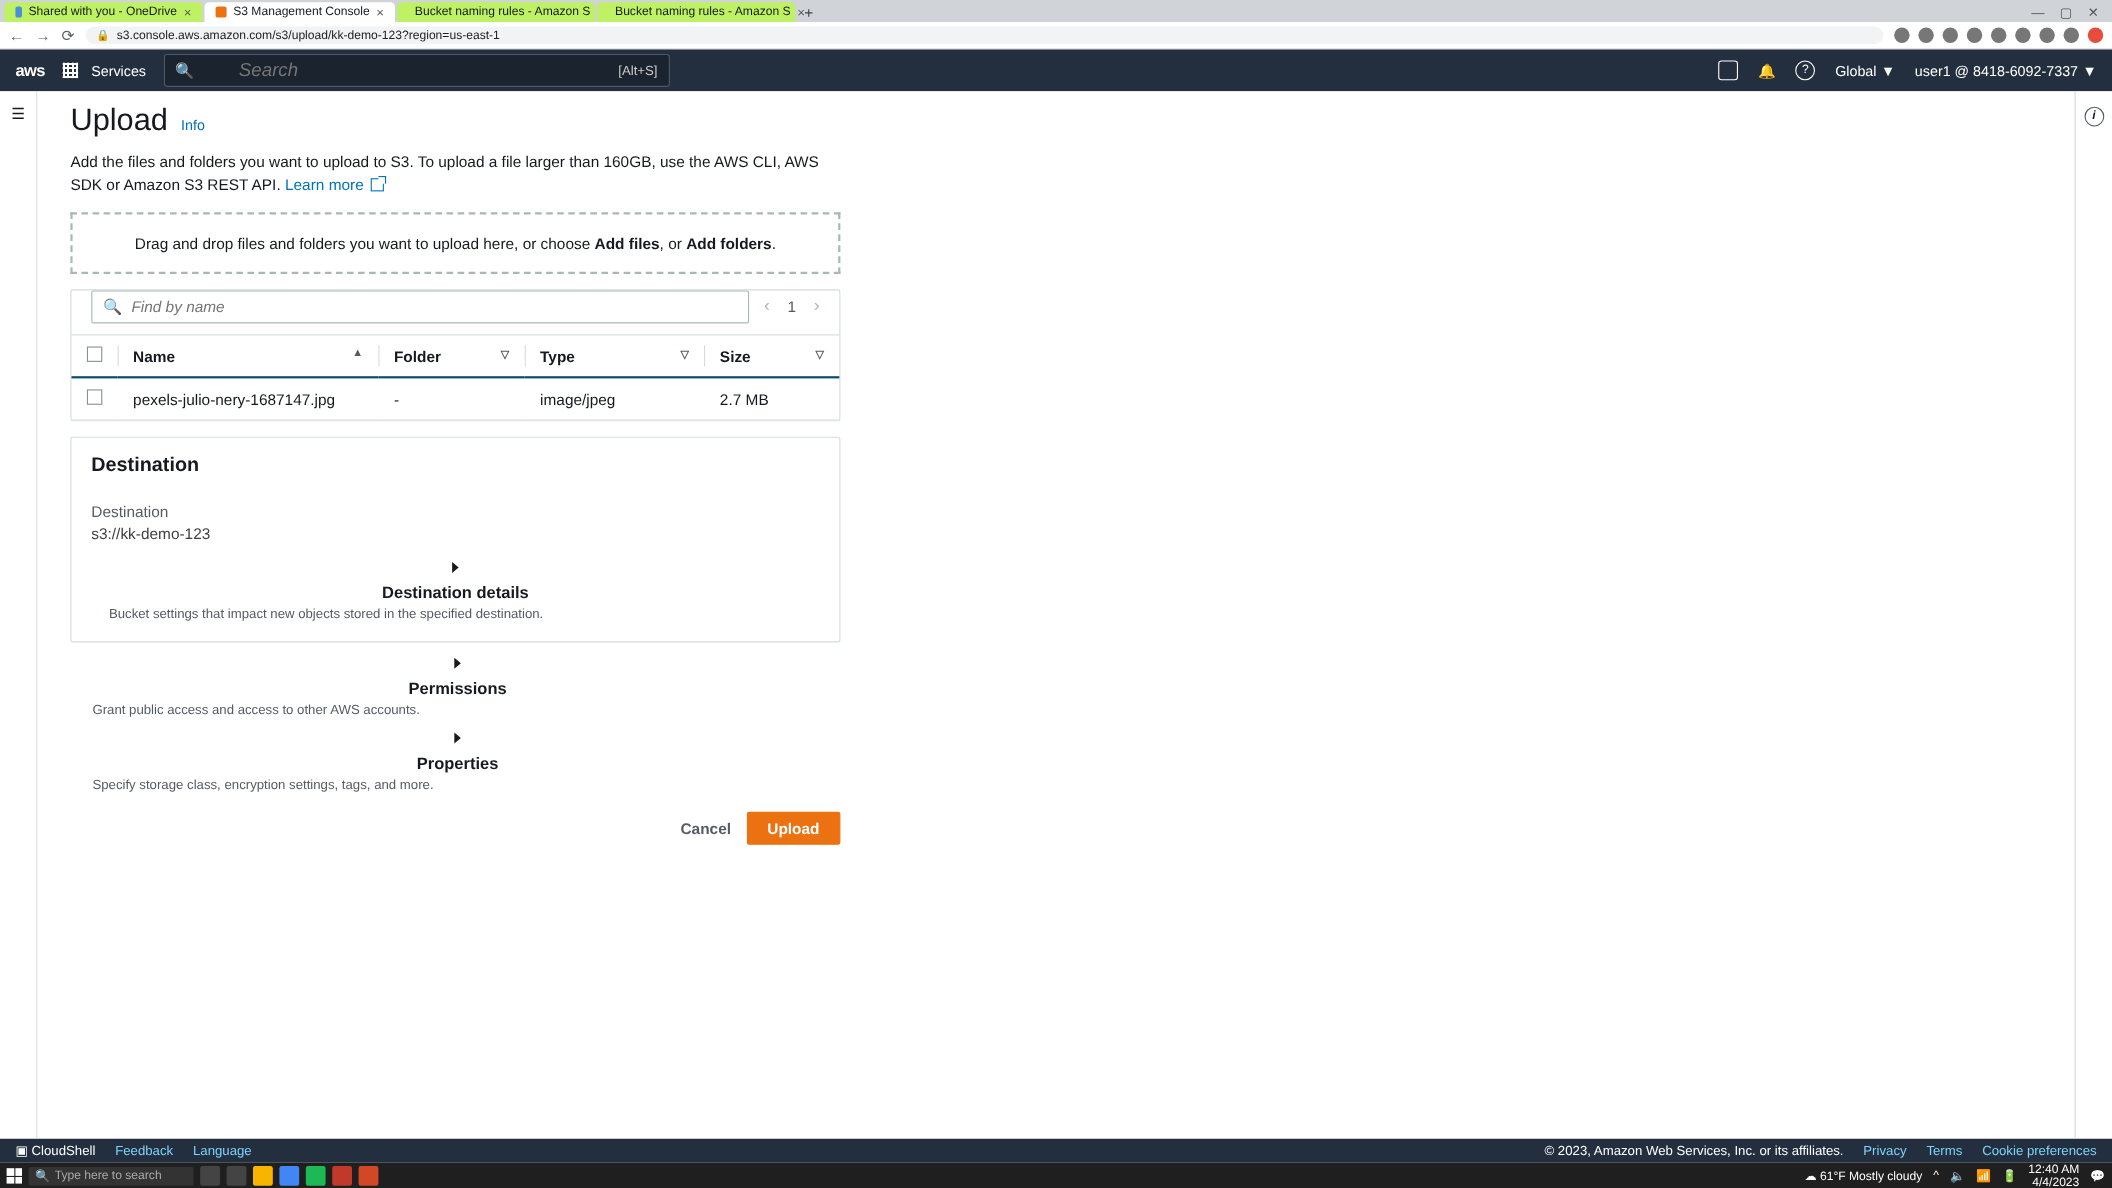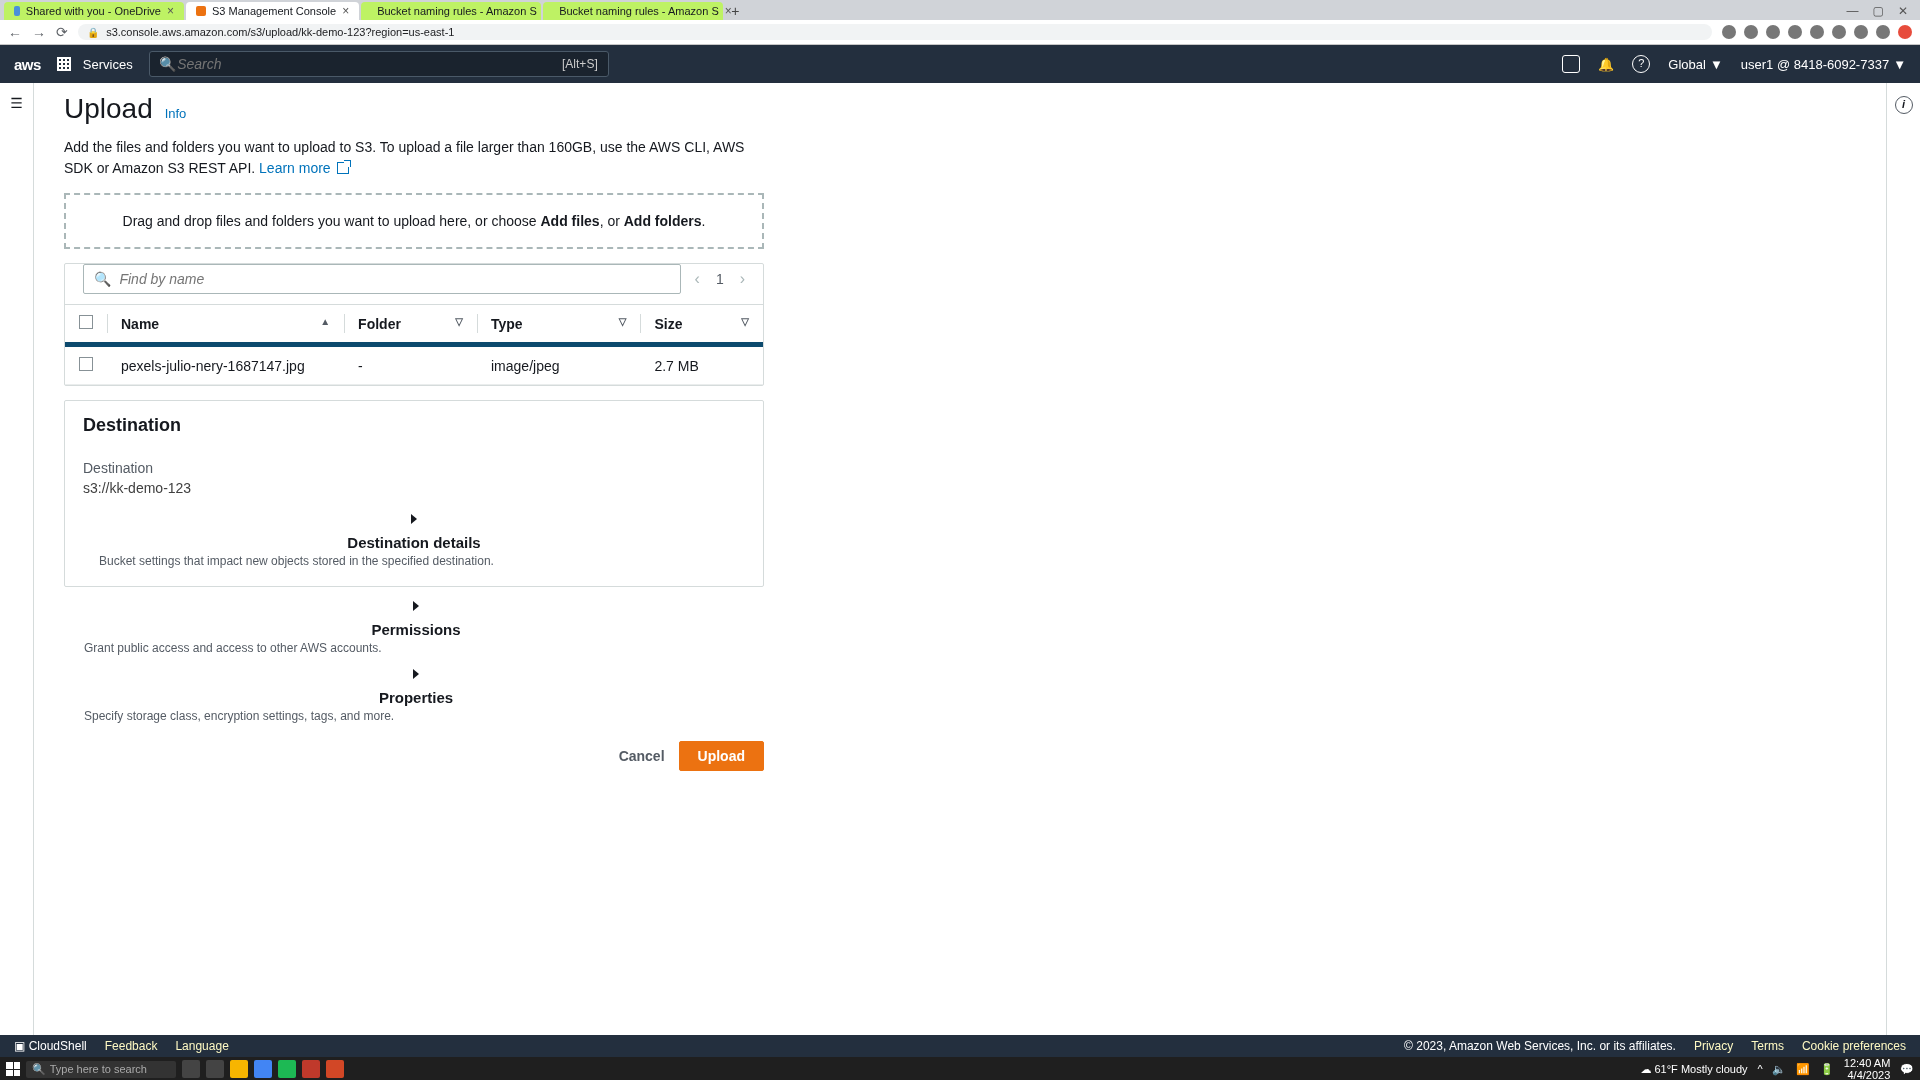--- a/index.html
+++ b/index.html
@@ -22,21 +22,21 @@
 .lock-icon { font-size: 10px; color: #5f6368; }
 .ext-icons { display: flex; gap: 8px; align-items: center; }
 .ext-icon { width: 14px; height: 14px; border-radius: 50%; background: #777; }
 
 
 .aws-nav { background: #232f3e; height: 38px; display: flex; align-items: center; padding: 0 14px; color: #fff; gap: 16px; }
 .aws-logo { font-weight: bold; font-size: 15px; letter-spacing: -0.5px; }
 .services-btn { display: flex; align-items: center; gap: 12px; font-size: 13px; }
 .services-grid { display: inline-block; width: 14px; height: 14px; background: repeating-linear-gradient(#fff 0 2px, transparent 2px 4px), repeating-linear-gradient(90deg, #fff 0 2px, transparent 2px 4px); }
 .search-wrap { display: flex; align-items: center; background: #1a232e; border: 1px solid #4a5968; border-radius: 3px; padding: 4px 10px; width: 460px; }
-.search-input { background: transparent; border: none; color: #22c55e; font-style: italic; font-size: 14px; flex: 1; outline: none; }
+.search-input { background: transparent; border: none; color: #22c55e; font-style: italic; font-size: 17px; flex: 1; outline: none; margin-left: 40px; }
 .search-hint { color: #ccc; font-size: 12px; }
 .nav-right { margin-left: auto; display: flex; align-items: center; gap: 18px; font-size: 13px; }
 .nav-icon { width: 18px; height: 18px; border: 1.5px solid #fff; border-radius: 3px; }
 .nav-icon.help { border-radius: 50%; text-align: center; line-height: 15px; font-size: 11px; }
 .region-sel { display: flex; align-items: center; gap: 4px; }
 
 
 .main-wrap { display: flex; height: calc(100vh - 20px - 24px - 38px - 22px - 24px); position: relative; }
 .side-rail { width: 34px; background: #fff; border-right: 1px solid #d5dbdb; padding-top: 12px; text-align: center; }
 .side-rail.right { border-left: 1px solid #d5dbdb; border-right: none; }
@@ -65,21 +65,21 @@
 .btn.disabled { color: #aab7b8; border-color: #d5dbdb; cursor: default; }
 .btn.primary { background: #ec7211; border-color: #ec7211; color: #fff; }
 
 .search-row { padding: 0 18px 10px; display: flex; align-items: center; gap: 14px; }
 .find-box { flex: 1; border: 1px solid #aab7b8; border-radius: 2px; padding: 6px 10px; display: flex; align-items: center; gap: 8px; }
 .find-input { border: none; outline: none; font-style: italic; color: #999; font-size: 14px; flex: 1; }
 .pager { display: flex; align-items: center; gap: 16px; color: #545b64; }
 .pager-arrow { color: #aab7b8; font-size: 16px; }
 
 table.files { width: 100%; border-collapse: collapse; }
-table.files th { text-align: left; padding: 10px 14px; border-top: 1px solid #d5dbdb; border-bottom: 5px solid #0c4a6e; font-size: 14px; font-weight: 700; position: relative; margin-left: 40px; }
+table.files th { text-align: left; padding: 10px 14px; border-top: 1px solid #d5dbdb; border-bottom: 2px solid #0c4a6e; font-size: 14px; font-weight: 700; position: relative; margin-left: 40px; }
 table.files th .sort { float: right; color: #545b64; font-size: 10px; }
 table.files td { padding: 10px 14px; font-size: 14px; border-bottom: 1px solid #eaeded; }
 .chk { width: 14px; height: 14px; border: 1px solid #879196; display: inline-block; }
 th:not(:first-child)::before { content: ''; position: absolute; left: 0; top: 25%; height: 50%; border-left: 1px solid #d5dbdb; }
 
 .dest-body { padding: 14px 18px 18px; }
 .dest-label { color: #545b64; font-size: 14px; margin-bottom: 4px; }
 .dest-link { color: #404040; font-size: 14px; }
 .expand-row { margin-top: 18px; }
 .expand-head { display: flex; align-items: center; gap: 10px; font-size: 15px; font-weight: 700; cursor: pointer; flex-direction: column; }
@@ -87,21 +87,21 @@
 .expand-sub { font-size: 12px; color: #545b64; margin-left: 16px; margin-top: 3px; }
 
 .standalone-expand { margin: 14px 0 0 4px; }
 
 .footer-actions { display: flex; justify-content: flex-end; gap: 14px; margin-top: 18px; align-items: center; }
 .cancel-link { font-weight: 700; color: #545b64; cursor: pointer; }
 
 
 .aws-footer { background: #232f3e; height: 22px; display: flex; align-items: center; padding: 0 14px; color: #fff; font-size: 12px; gap: 18px; }
 .aws-footer .spacer { flex: 1; }
-.aws-footer a { color: #fef9c3; }
+.aws-footer a { color: #7dd3fc; }
 
 
 .win-task { background: #1f1f1f; height: 24px; display: flex; align-items: center; color: #fff; font-size: 11px; padding: 0 6px; gap: 6px; }
 .win-start { width: 14px; height: 14px; display: grid; grid-template: 1fr 1fr / 1fr 1fr; gap: 1px; }
 .win-start div { background: #fff; }
 .win-search { background: #333; border-radius: 2px; padding: 2px 6px; width: 150px; color: #aaa; display: flex; align-items: center; gap: 4px; }
 .task-icon { width: 18px; height: 18px; background: #444; border-radius: 2px; }
 .sys-tray { margin-left: auto; display: flex; align-items: center; gap: 10px; }
 </style>
 </head>

